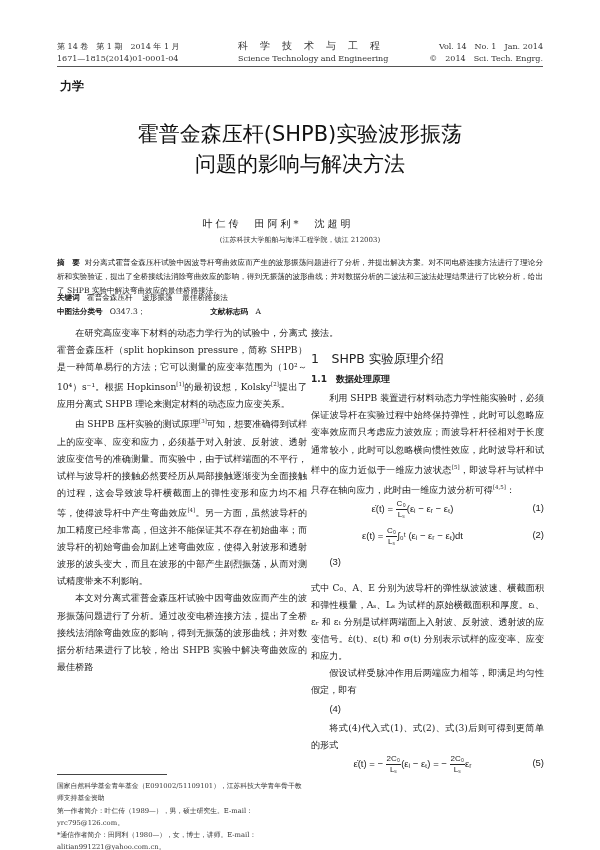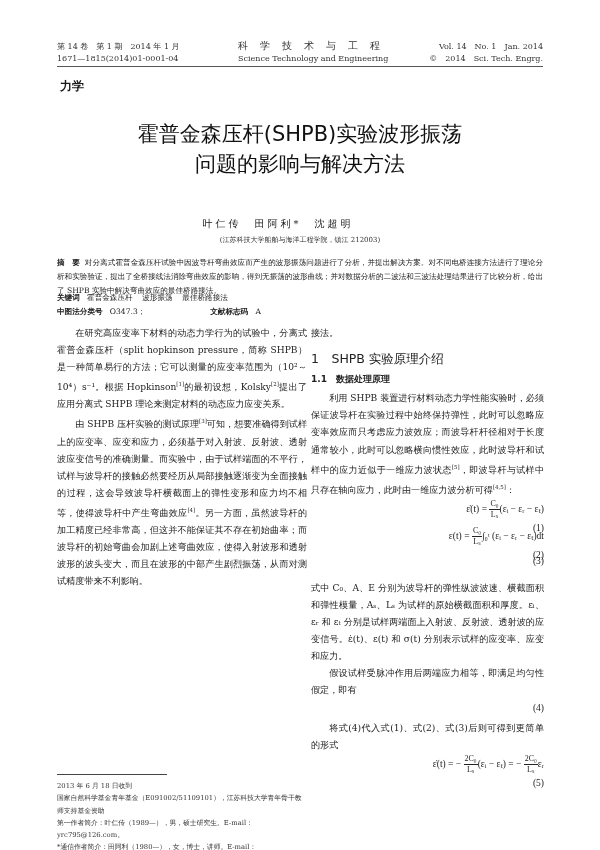--- a/index.html
+++ b/index.html
@@ -18,21 +18,21 @@
   .kw { left:57px; width:486px; font-size:7.6px; line-height:14px; color:#222; }
   .kw b { font-family:"DejaVu Sans","Liberation Sans",sans-serif; }
   .col { font-size:9.1px; line-height:17.1px; text-align:justify; color:#222; }
   .col p { margin:0; text-indent:2em; }
   .col p.noind { text-indent:0; }
   .left { left:57px; width:250px; top:325px; }
   .right { left:311px; width:233px; top:325px; }
   .sec1 { font-family:"DejaVu Sans","Liberation Sans",sans-serif; font-weight:normal; font-size:12.5px; margin:8px 0 4px 0; }
   .sec11 { font-family:"DejaVu Sans","Liberation Sans",sans-serif; font-weight:bold; font-size:9px; margin:0 0 2px 0; }
   .sup { font-size:5.5px; vertical-align:4px; }
-  .eq { display:flex; align-items:flex-end; height:27px; font-family:Liberation Serif, serif; font-size:9.5px;flex-direction:column; }
+  .eq { display:flex; align-items:flex-start; height:27px; font-family:Liberation Sans, sans-serif; font-size:9.5px; }
   .eq .body { flex:1; text-align:center; }
   .eq .num { width:30px; text-align:right; }
   .frac { display:inline-block; vertical-align:middle; text-align:center; font-size:8px; line-height:10px; }
   .frac .n { display:block; border-bottom:0.8px solid #222; padding:0 1px; }
   .frac .d { display:block; }
   .fn-rule { left:57px; top:774px; width:110px; height:1px; background:#444; }
   .fn { left:57px; width:250px; top:780px; font-size:6.8px; line-height:12.3px; color:#333; }
   .fn p { margin:0; }
 </style>
 </head>
@@ -66,27 +66,25 @@
   <b>中图法分类号</b>&nbsp;&nbsp;
   <span>O347.3；</span>
   <span style="display:inline-block;width:60px;"></span>
   <b>文献标志码</b>&nbsp;&nbsp;
   <span>A</span>
 </div>
 
 <div class="abs col left">
   <p><span>在研究高应变率下材料的动态力学行为的试验中，分离式霍普金森压杆（split hopkinson pressure，简称 SHPB）是一种简单易行的方法；它可以测量的应变率范围为（10²～10⁴）s⁻¹。根据 Hopkinson</span><span class="sup">[1]</span><span>的最初设想，Kolsky</span><span class="sup">[2]</span><span>提出了应用分离式 SHPB 理论来测定材料的动态应力应变关系。</span></p>
   <p><span>由 SHPB 压杆实验的测试原理</span><span class="sup">[3]</span><span>可知，想要准确得到试样上的应变率、应变和应力，必须基于对入射波、反射波、透射波应变信号的准确测量。而实验中，由于试样端面的不平行，试样与波导杆的接触必然要经历从局部接触逐渐变为全面接触的过程，这会导致波导杆横截面上的弹性变形和应力均不相等，使得波导杆中产生弯曲效应</span><span class="sup">[4]</span><span>。另一方面，虽然波导杆的加工精度已经非常高，但这并不能保证其不存在初始曲率；而波导杆的初始弯曲会加剧上述弯曲效应，使得入射波形和透射波形的波头变大，而且在波形的中部产生剧烈振荡，从而对测试精度带来不利影响。</span></p>
+  <p>本文对分离式霍普金森压杆试验中因弯曲效应而产生的波形振荡问题进行了分析。通过改变电桥连接方法，提出了全桥接线法消除弯曲效应的影响，得到无振荡的波形曲线；并对数据分析结果进行了比较，给出 SHPB 实验中解决弯曲效应的最佳桥路</p>
 </div>
 
 <div class="abs fn-rule"></div>
 <div class="abs fn">
-  <p style="display:flex;justify-content:space-between;">
-      <span>2013 年 6 月 18 日收到</span>
-    </p>
   <p>国家自然科学基金青年基金（E091002/51109101），江苏科技大学青年骨干教师支持基金资助</p>
   <p>第一作者简介：叶仁传（1989—），男，硕士研究生。E-mail：yrc795@126.com。</p>
   <p>*通信作者简介：田阿利（1980—），女，博士，讲师。E-mail：alitian991221@yahoo.com.cn。</p>
 </div>
 
 <div class="abs col right">
   <p class="noind">接法。</p>
   <div class="sec1">1　SHPB 实验原理介绍</div>
   <div class="sec11">1.1　数据处理原理</div>
   <p><span>利用 SHPB 装置进行材料动态力学性能实验时，必须保证波导杆在实验过程中始终保持弹性，此时可以忽略应变率效应而只考虑应力波效应；而波导杆杆径相对于长度通常较小，此时可以忽略横向惯性效应，此时波导杆和试样中的应力近似于一维应力波状态</span><span class="sup">[5]</span><span>，即波导杆与试样中只存在轴向应力，此时由一维应力波分析可得</span><span class="sup">[4,5]</span><span>：</span></p>

